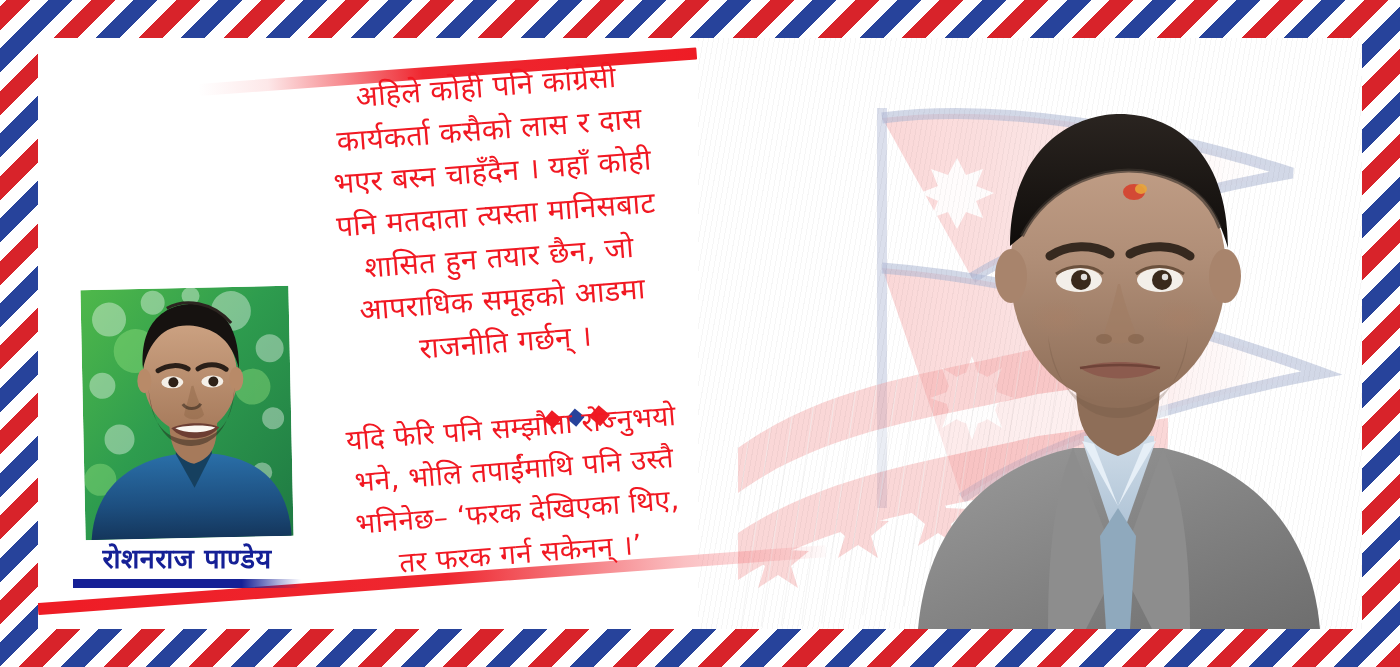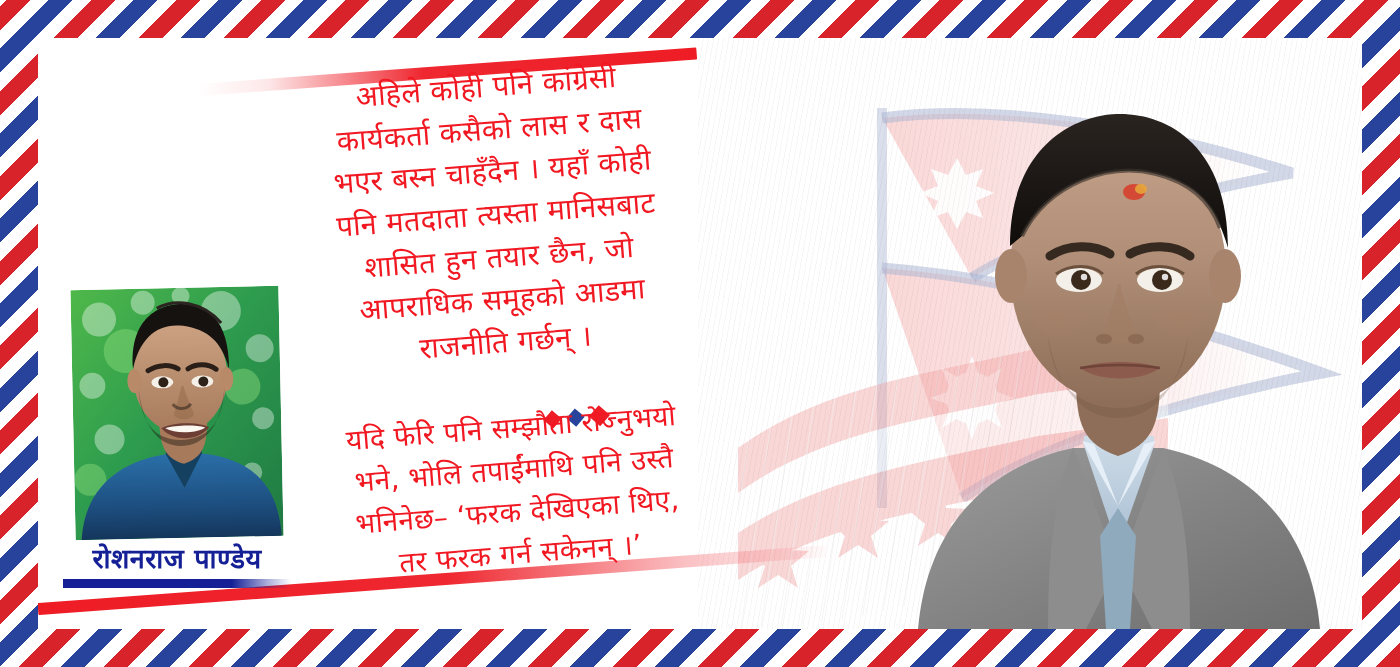--- a/index.html
+++ b/index.html
@@ -182,21 +182,21 @@
     height: 15px;
     transform: rotate(45deg);
   }
   .diamond.d-red   { background: var(--accent-red); }
   .diamond.d-blue  { background: var(--stripe-blue); }
   .diamond.d-sm    { width: 13px; height: 13px; }
 
   
   .author-block {
     position: absolute;
-    left: 14px;
+    left: 24px;
     top: 250px;
     width: 250px;
     z-index: 9;
     text-align: center;
   }
   .author-photo {
     position: relative;
     width: 208px;
     height: 250px;
     margin: 0 auto;

